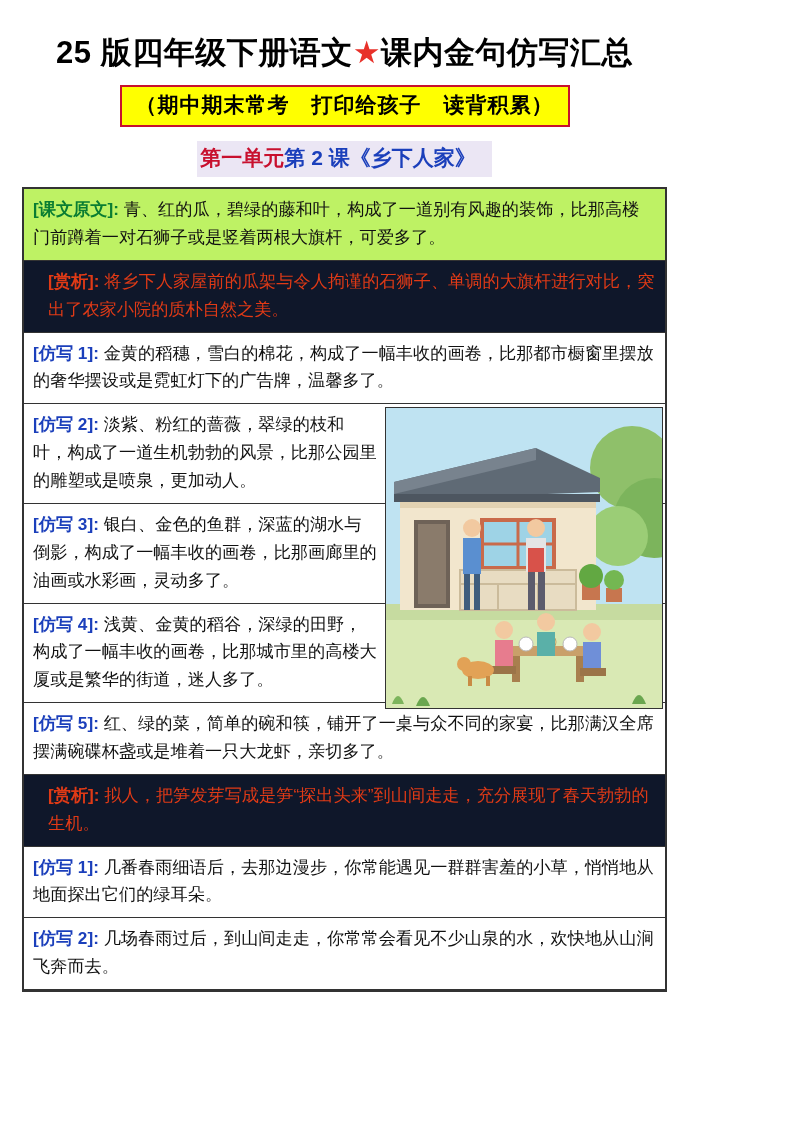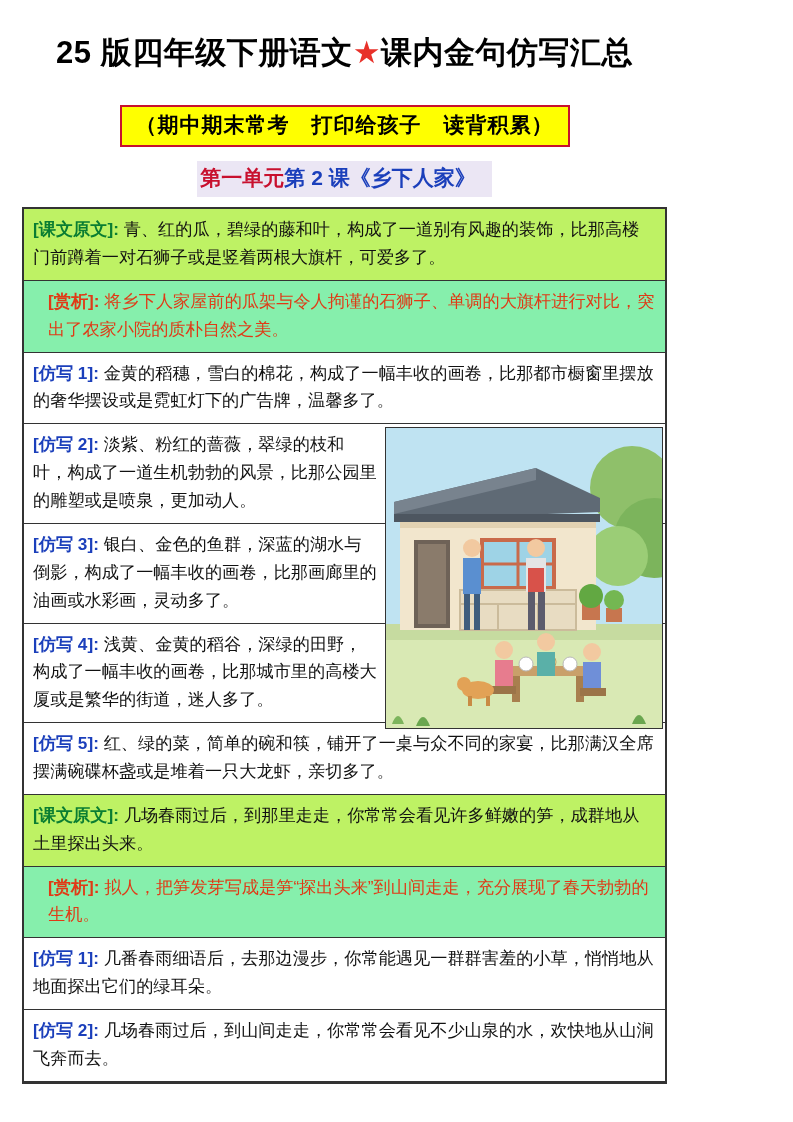--- a/index.html
+++ b/index.html
@@ -41,21 +41,20 @@
     margin-bottom: 14px;
   }
   .subtitle {
     border: 2px solid #c8102e;
     background: #ffff00;
     font-size: 21px;
     font-weight: bold;
     padding: 4px 14px 6px 14px;
     letter-spacing: 1px;
     white-space: nowrap;
-    margin-top: 20px;
   }
   
   .unit-wrap {
     display: flex;
     justify-content: center;
     margin-bottom: 10px;
   }
   .unit {
     background: #ebe6f4;
     padding: 3px 16px 5px 3px;
@@ -77,21 +76,21 @@
     font-size: 17.2px;
     line-height: 1.62;
     box-sizing: border-box;
   }
   .row:last-child { border-bottom: none; }
   .row .lbl { font-weight: bold; }
   .lbl-green { color: #0a7d32; }
   .lbl-red   { color: #e03a16; }
   .lbl-blue  { color: #1b3fbb; }
   .bg-green { background: #bef264; }
-  .bg-pink  { background: #86efac; padding-left: 24px; }
+  .bg-pink  { background: #0f172a; padding-left: 24px; }
   .bg-white { background: #ffffff; }
   .txt-red { color: #e03a16; }
   .txt-black { color: #111; }
   
   .narrow { padding-right: 288px; }
   
   .illus {
     position: absolute;
     right: 2px;
     top: 218px;
@@ -152,24 +151,20 @@
     <div class="row bg-white narrow">
       <span class="lbl lbl-blue">[仿写 4]:</span>
       <span class="txt-black">浅黄、金黄的稻谷，深绿的田野，构成了一幅丰收的画卷，比那城市里的高楼大厦或是繁华的街道，迷人多了。</span>
     </div>
 
     <div class="row bg-white">
       <span class="lbl lbl-blue">[仿写 5]:</span>
       <span class="txt-black">红、绿的菜，简单的碗和筷，铺开了一桌与众不同的家宴，比那满汉全席摆满碗碟杯盏或是堆着一只大龙虾，亲切多了。</span>
     </div>
 
-    <div class="row bg-green">
-      <span class="lbl lbl-green">[课文原文]:</span>
-      <span class="txt-black">几场春雨过后，到那里走走，你常常会看见许多鲜嫩的笋，成群地从土里探出头来。</span>
-    </div>
 
     <div class="row bg-pink">
       <span class="lbl lbl-red">[赏析]:</span>
       <span class="txt-red">拟人，把笋发芽写成是笋“探出头来”到山间走走，充分展现了春天勃勃的生机。</span>
     </div>
 
     <div class="row bg-white">
       <span class="lbl lbl-blue">[仿写 1]:</span>
       <span class="txt-black">几番春雨细语后，去那边漫步，你常能遇见一群群害羞的小草，悄悄地从地面探出它们的绿耳朵。</span>
     </div>

